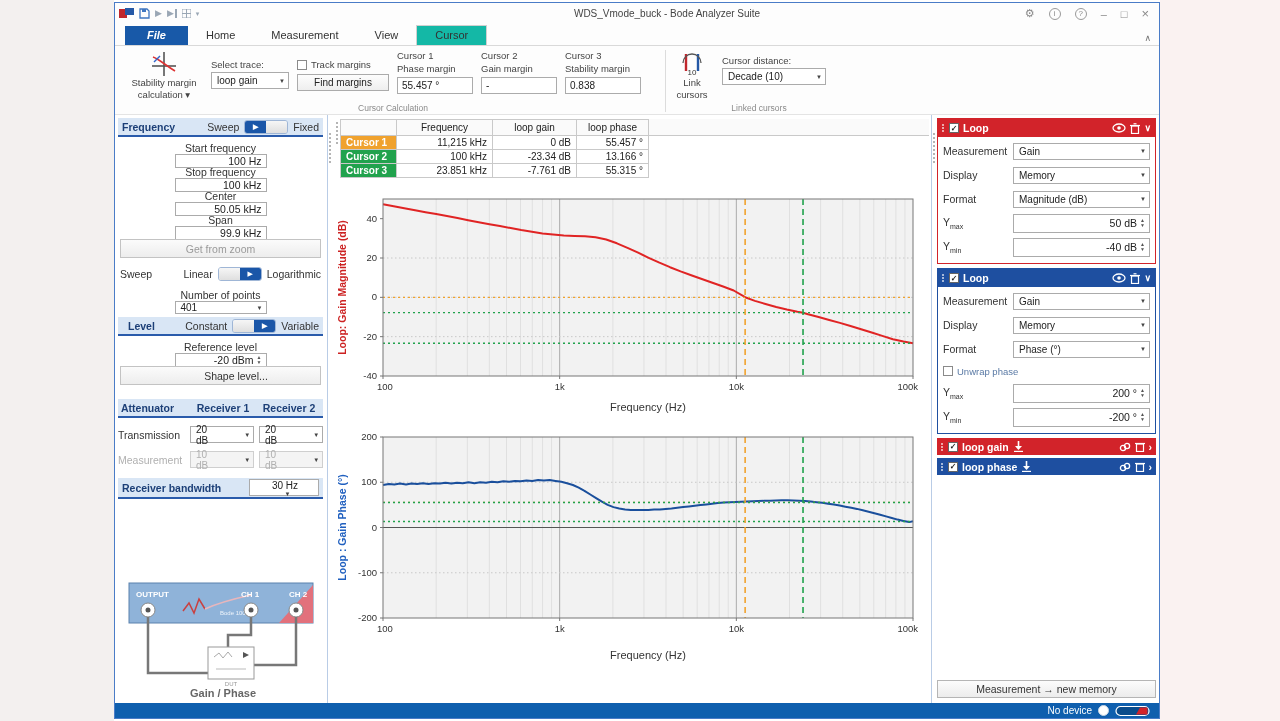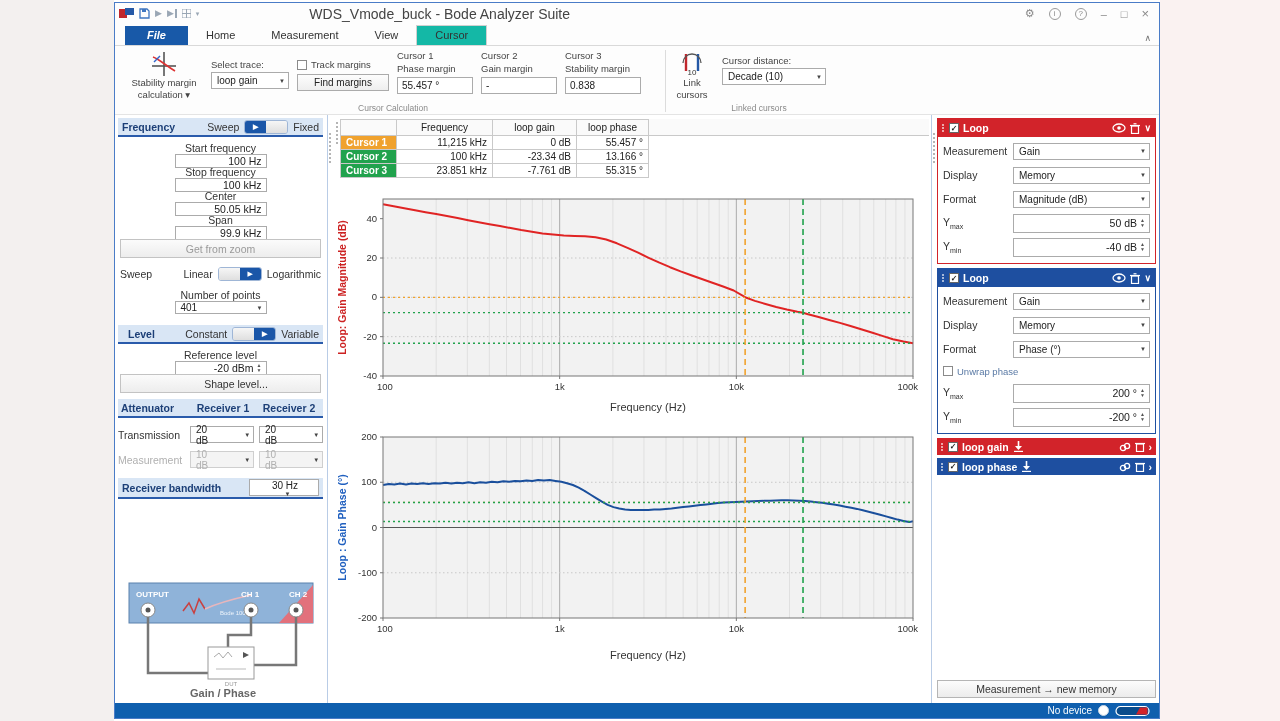--- a/index.html
+++ b/index.html
@@ -2,21 +2,21 @@
 <html><head>
 <meta charset="utf-8">
 <style>
   *{box-sizing:border-box;margin:0;padding:0;}
   html,body{width:1280px;height:721px;overflow:hidden;font-family:"Liberation Sans",sans-serif;background:linear-gradient(90deg,#f3f0ef 0 114px,#ffffff 114px 1160px,#faf2f1 1160px);}
   .app{position:absolute;left:114px;top:2px;width:1046px;height:717px;background:#fff;border:1px solid #4a7cc7;display:flex;flex-direction:column;}
   
   .titlebar{height:21px;display:flex;align-items:center;background:#fdfdfd;padding:0 4px;font-size:10px;color:#555;flex:0 0 auto;}
   .qat{display:flex;align-items:center;gap:5px;}
   .qat .g{color:#9aa7b5;font-size:9px;line-height:1;}
-  .title-text{flex:1;color:#444;font-size:14px;padding-left:110px;}
+  .title-text{flex:1;text-align:center;color:#444;font-size:10px;padding-left:110px;}
   .winbtns{display:flex;align-items:center;gap:14px;color:#8a8a8a;font-size:11px;padding-right:6px;}
   .circ{width:12px;height:12px;border:1px solid #9a9a9a;border-radius:50%;font-size:8px;display:flex;align-items:center;justify-content:center;color:#8a8a8a;}
   
   .tabrow{height:22px;display:flex;align-items:flex-end;background:#fdfdfd;padding-left:10px;font-size:11px;position:relative;border-bottom:1px solid #d9d9d9;flex:0 0 auto;}
   .tab{padding:3px 18px 4px;color:#333;cursor:default;}
   .tab.file{background:#1859a8;color:#fff;font-style:italic;font-weight:bold;padding:3px 22px 4px;}
   .tab.active{background:#14b8a6;border:1px solid #d0d0d0;border-bottom:none;}
   .collapse{position:absolute;right:8px;bottom:2px;color:#777;font-size:9px;}
   
   .ribbon{height:69px;background:#fdfdfd;display:flex;align-items:stretch;padding:2px 4px 0 8px;flex:0 0 auto;border-bottom:1px solid #e4e4e4;}
@@ -248,42 +248,42 @@
           </span>
         <span>Logarithmic</span>
       </div>
       <div class="frow">
           <span class="lbl">Number of points</span>
         <div class="select" style="width:92px;">
             <span>401</span>
             <span class="car">▼</span>
           </div>
       </div>
-      <div class="sechead" style="margin-top:12px;padding-left:10px;">
+      <div class="sechead" style="margin-top:4px;padding-left:10px;">
         <span>Level</span>
         <span class="sp"></span>
         <span style="font-weight:normal;color:#333;">Constant</span>
         <span class="tgl">
             <span class="half"></span>
             <span class="half on">▶</span>
           </span>
         <span style="font-weight:normal;color:#333;">Variable</span>
       </div>
       <div class="frow">
           <span class="lbl">Reference level</span>
         <span class="finput" style="width:92px;">
             <span>-20 dBm</span>
             <span class="spin">
               <span>▲</span>
               <span>▼</span>
             </span>
           </span>
       </div>
       <div class="widebtn en">Shape level...</div>
-      <div class="att-head" style="margin-top:0;">
+      <div class="att-head" style="margin-top:8px;">
         <span style="width:72px;text-align:left;padding-left:3px;">Attenuator</span>
         <span style="width:66px;">Receiver 1</span>
         <span style="width:66px;">Receiver 2</span>
       </div>
       <div class="attrow">
         <span style="width:67px;">Transmission</span>
         <div class="select sel">
             <span>20 dB</span>
             <span class="car">▼</span>
           </div>

